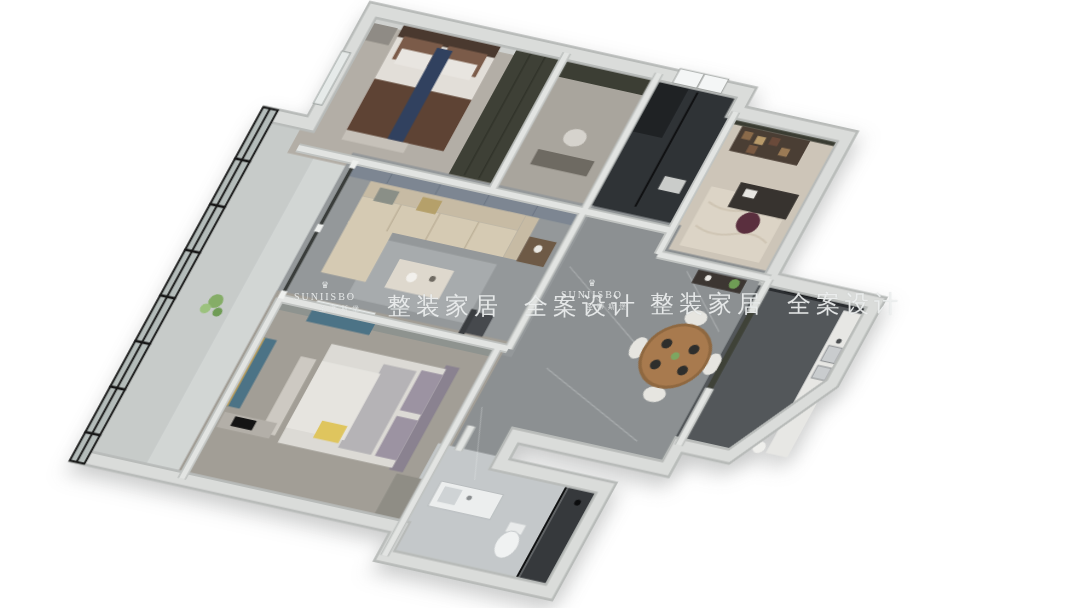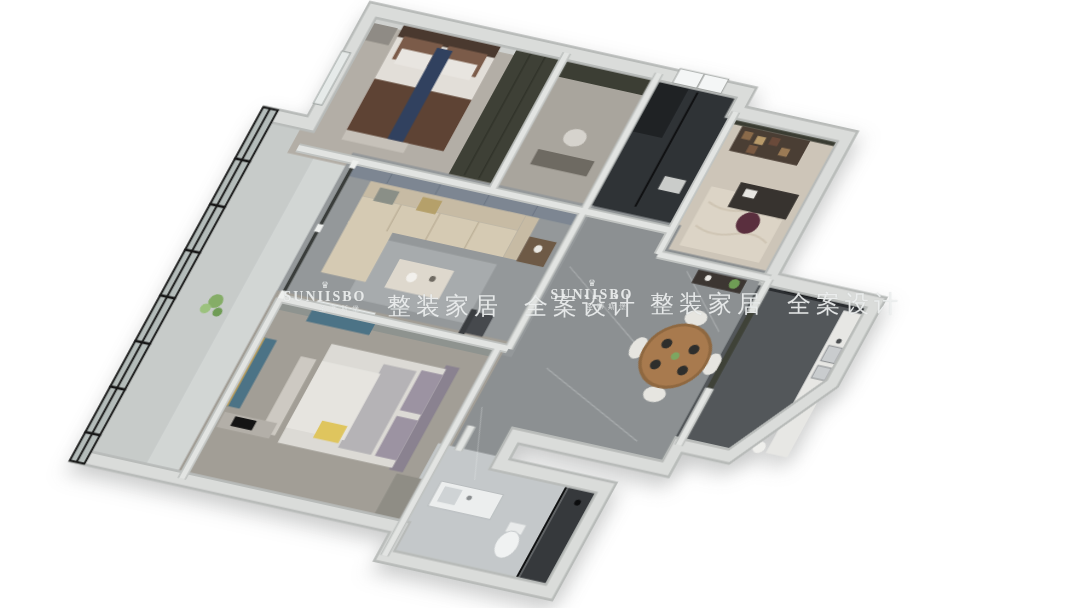--- a/index.html
+++ b/index.html
@@ -4,21 +4,21 @@
 <style>
   html,body{margin:0;padding:0;background:#ffffff;}
   .stage{position:relative;width:1080px;height:608px;background:#ffffff;overflow:hidden;
          font-family:"Liberation Serif", serif;}
   .plan-svg{position:absolute;left:0;top:0;}
   .plan-group{filter:drop-shadow(5px 9px 10px rgba(60,66,66,0.28));}
   
   .wm{position:absolute;text-align:center;color:rgba(240,243,243,0.88);
       text-shadow:0 0 1px rgba(150,155,155,0.35);pointer-events:none;}
   .wm .crown{display:block;font-size:9px;line-height:8px;letter-spacing:0;}
-  .wm .brand{display:block;font-size:14px;font-weight:bold;letter-spacing:2px;line-height:16px;}
+  .wm .brand{display:block;font-size:10px;font-weight:normal;letter-spacing:2px;line-height:16px;}
   .wm .brand-cn{display:block;font-size:7px;letter-spacing:4px;line-height:9px;opacity:.9;padding-left:32px;}
   .wm-tag{position:absolute;font-size:24px;letter-spacing:5px;word-spacing:10px;
           color:rgba(238,241,241,0.9);text-shadow:0 0 1px rgba(150,155,155,0.3);
           pointer-events:none;white-space:nowrap;}
 </style>
 </head>
 <body>
 
 <div class="stage">
 

